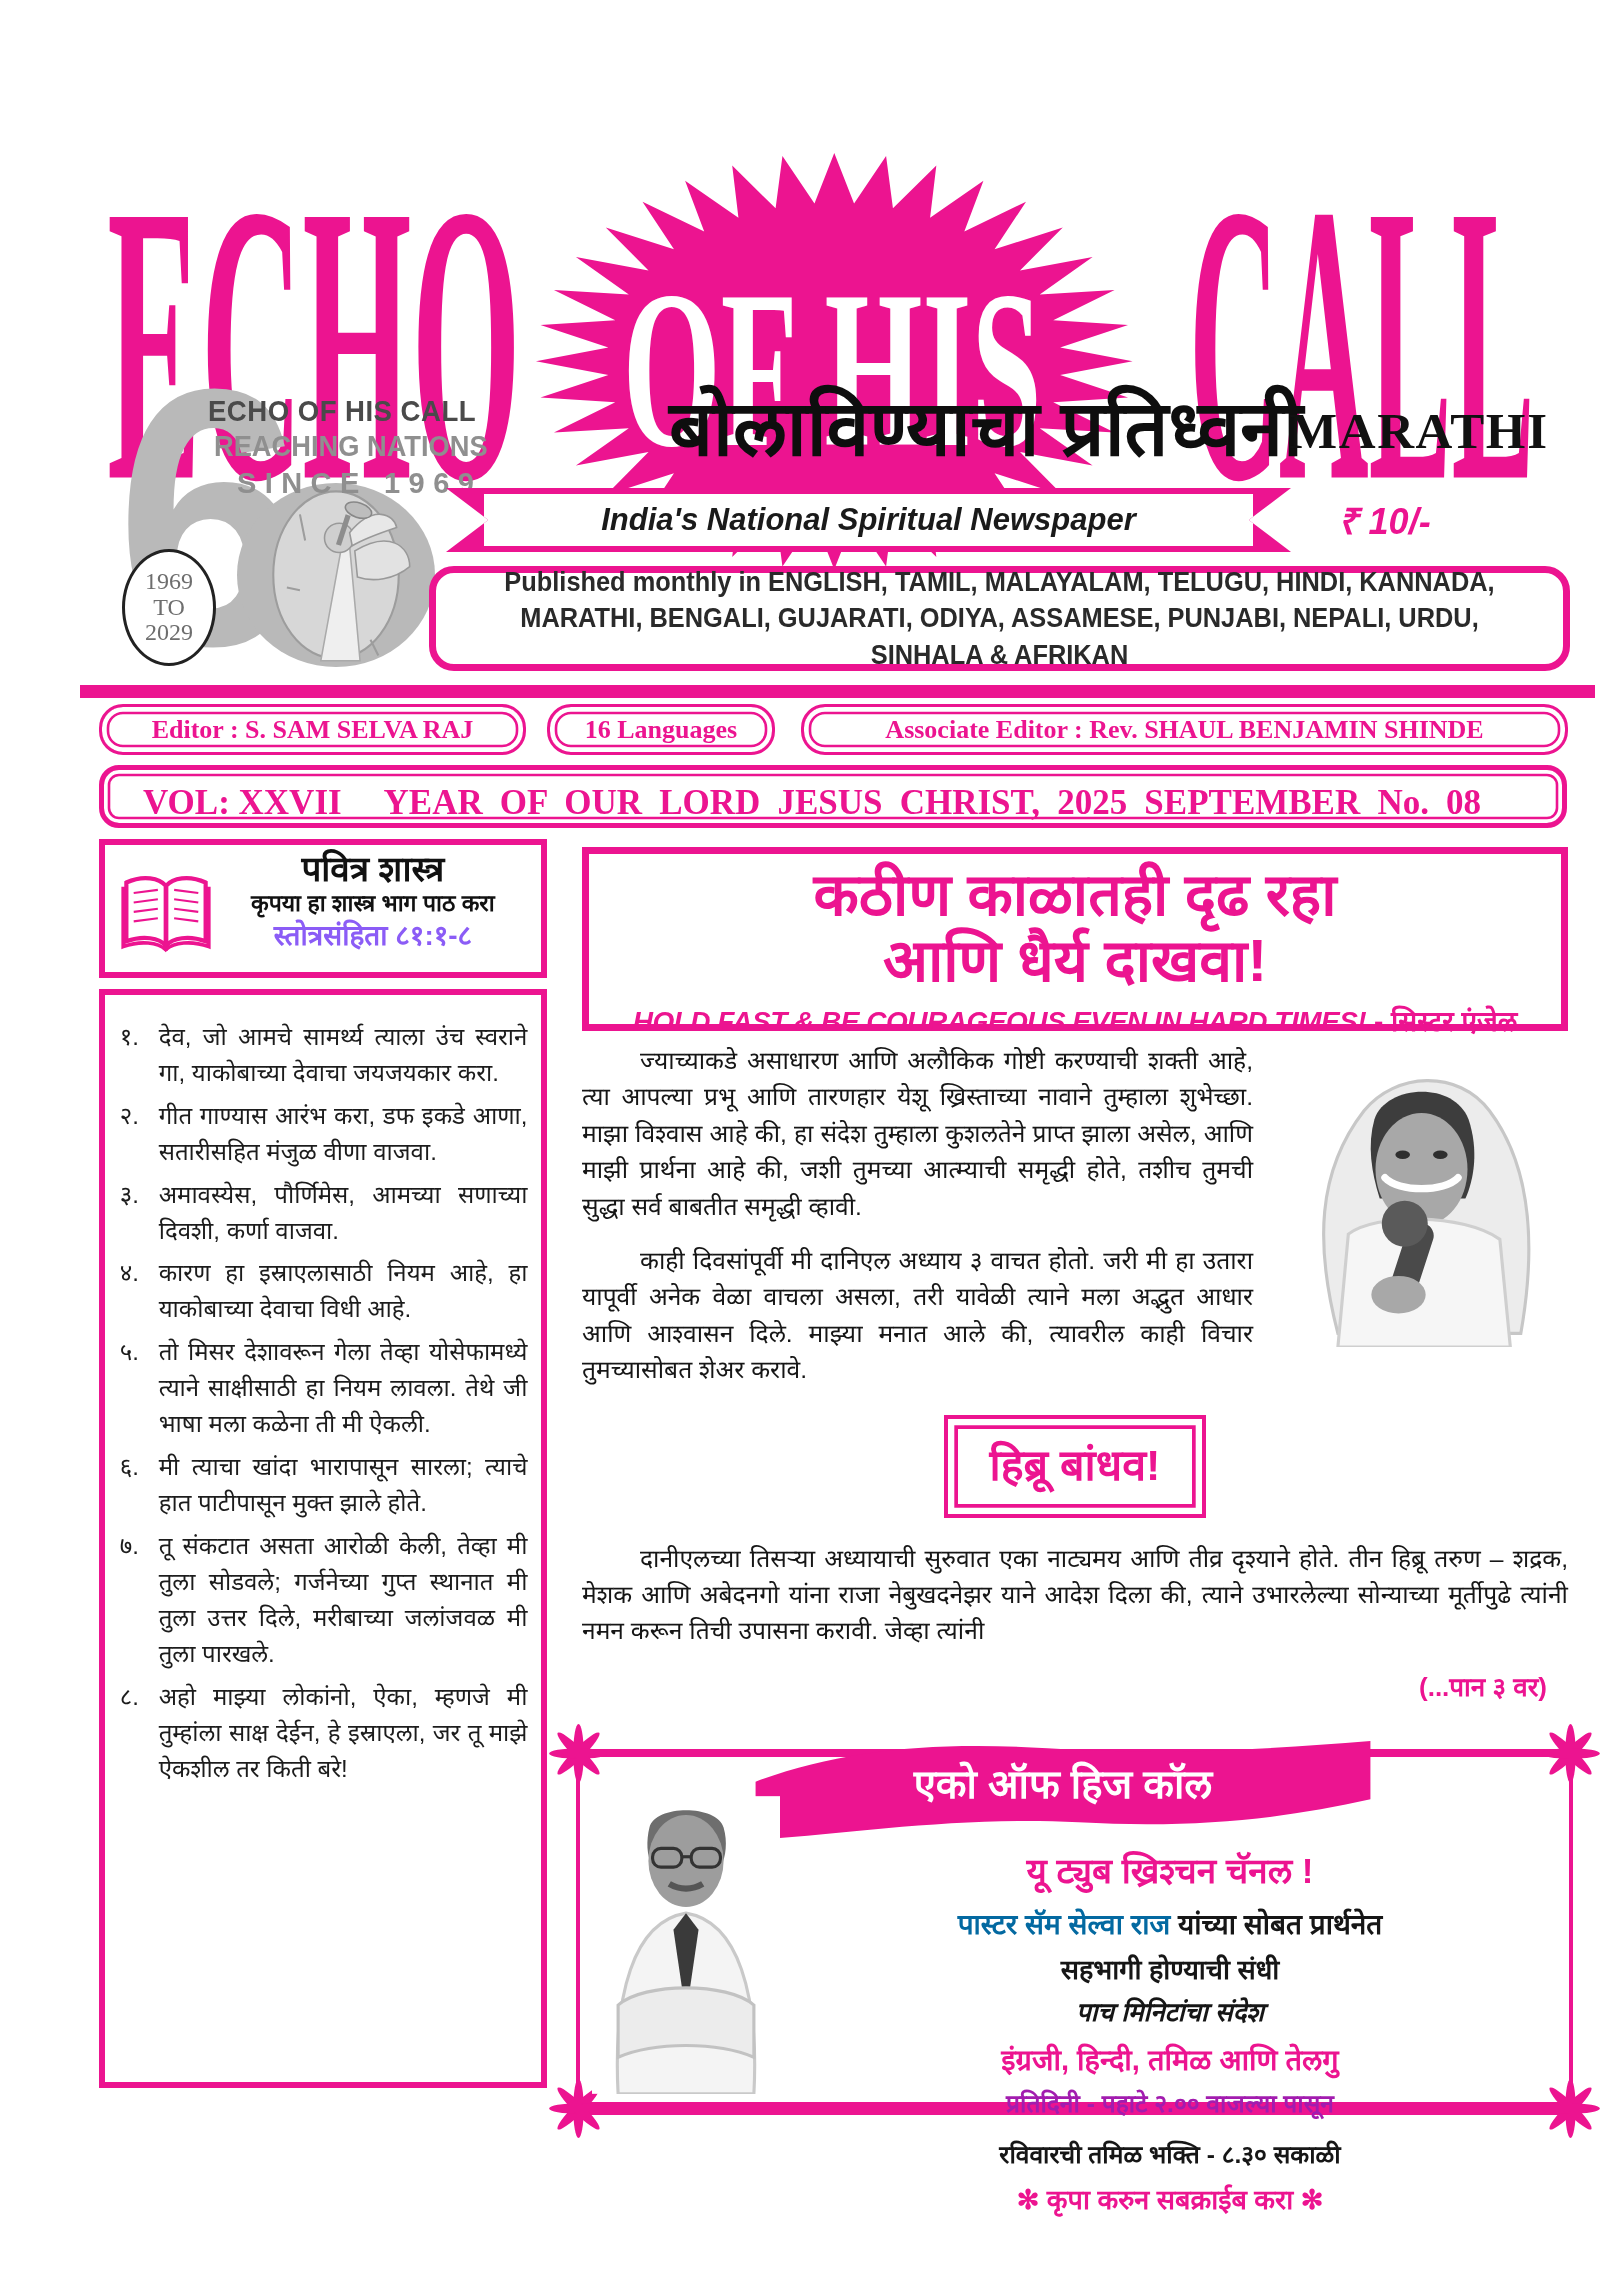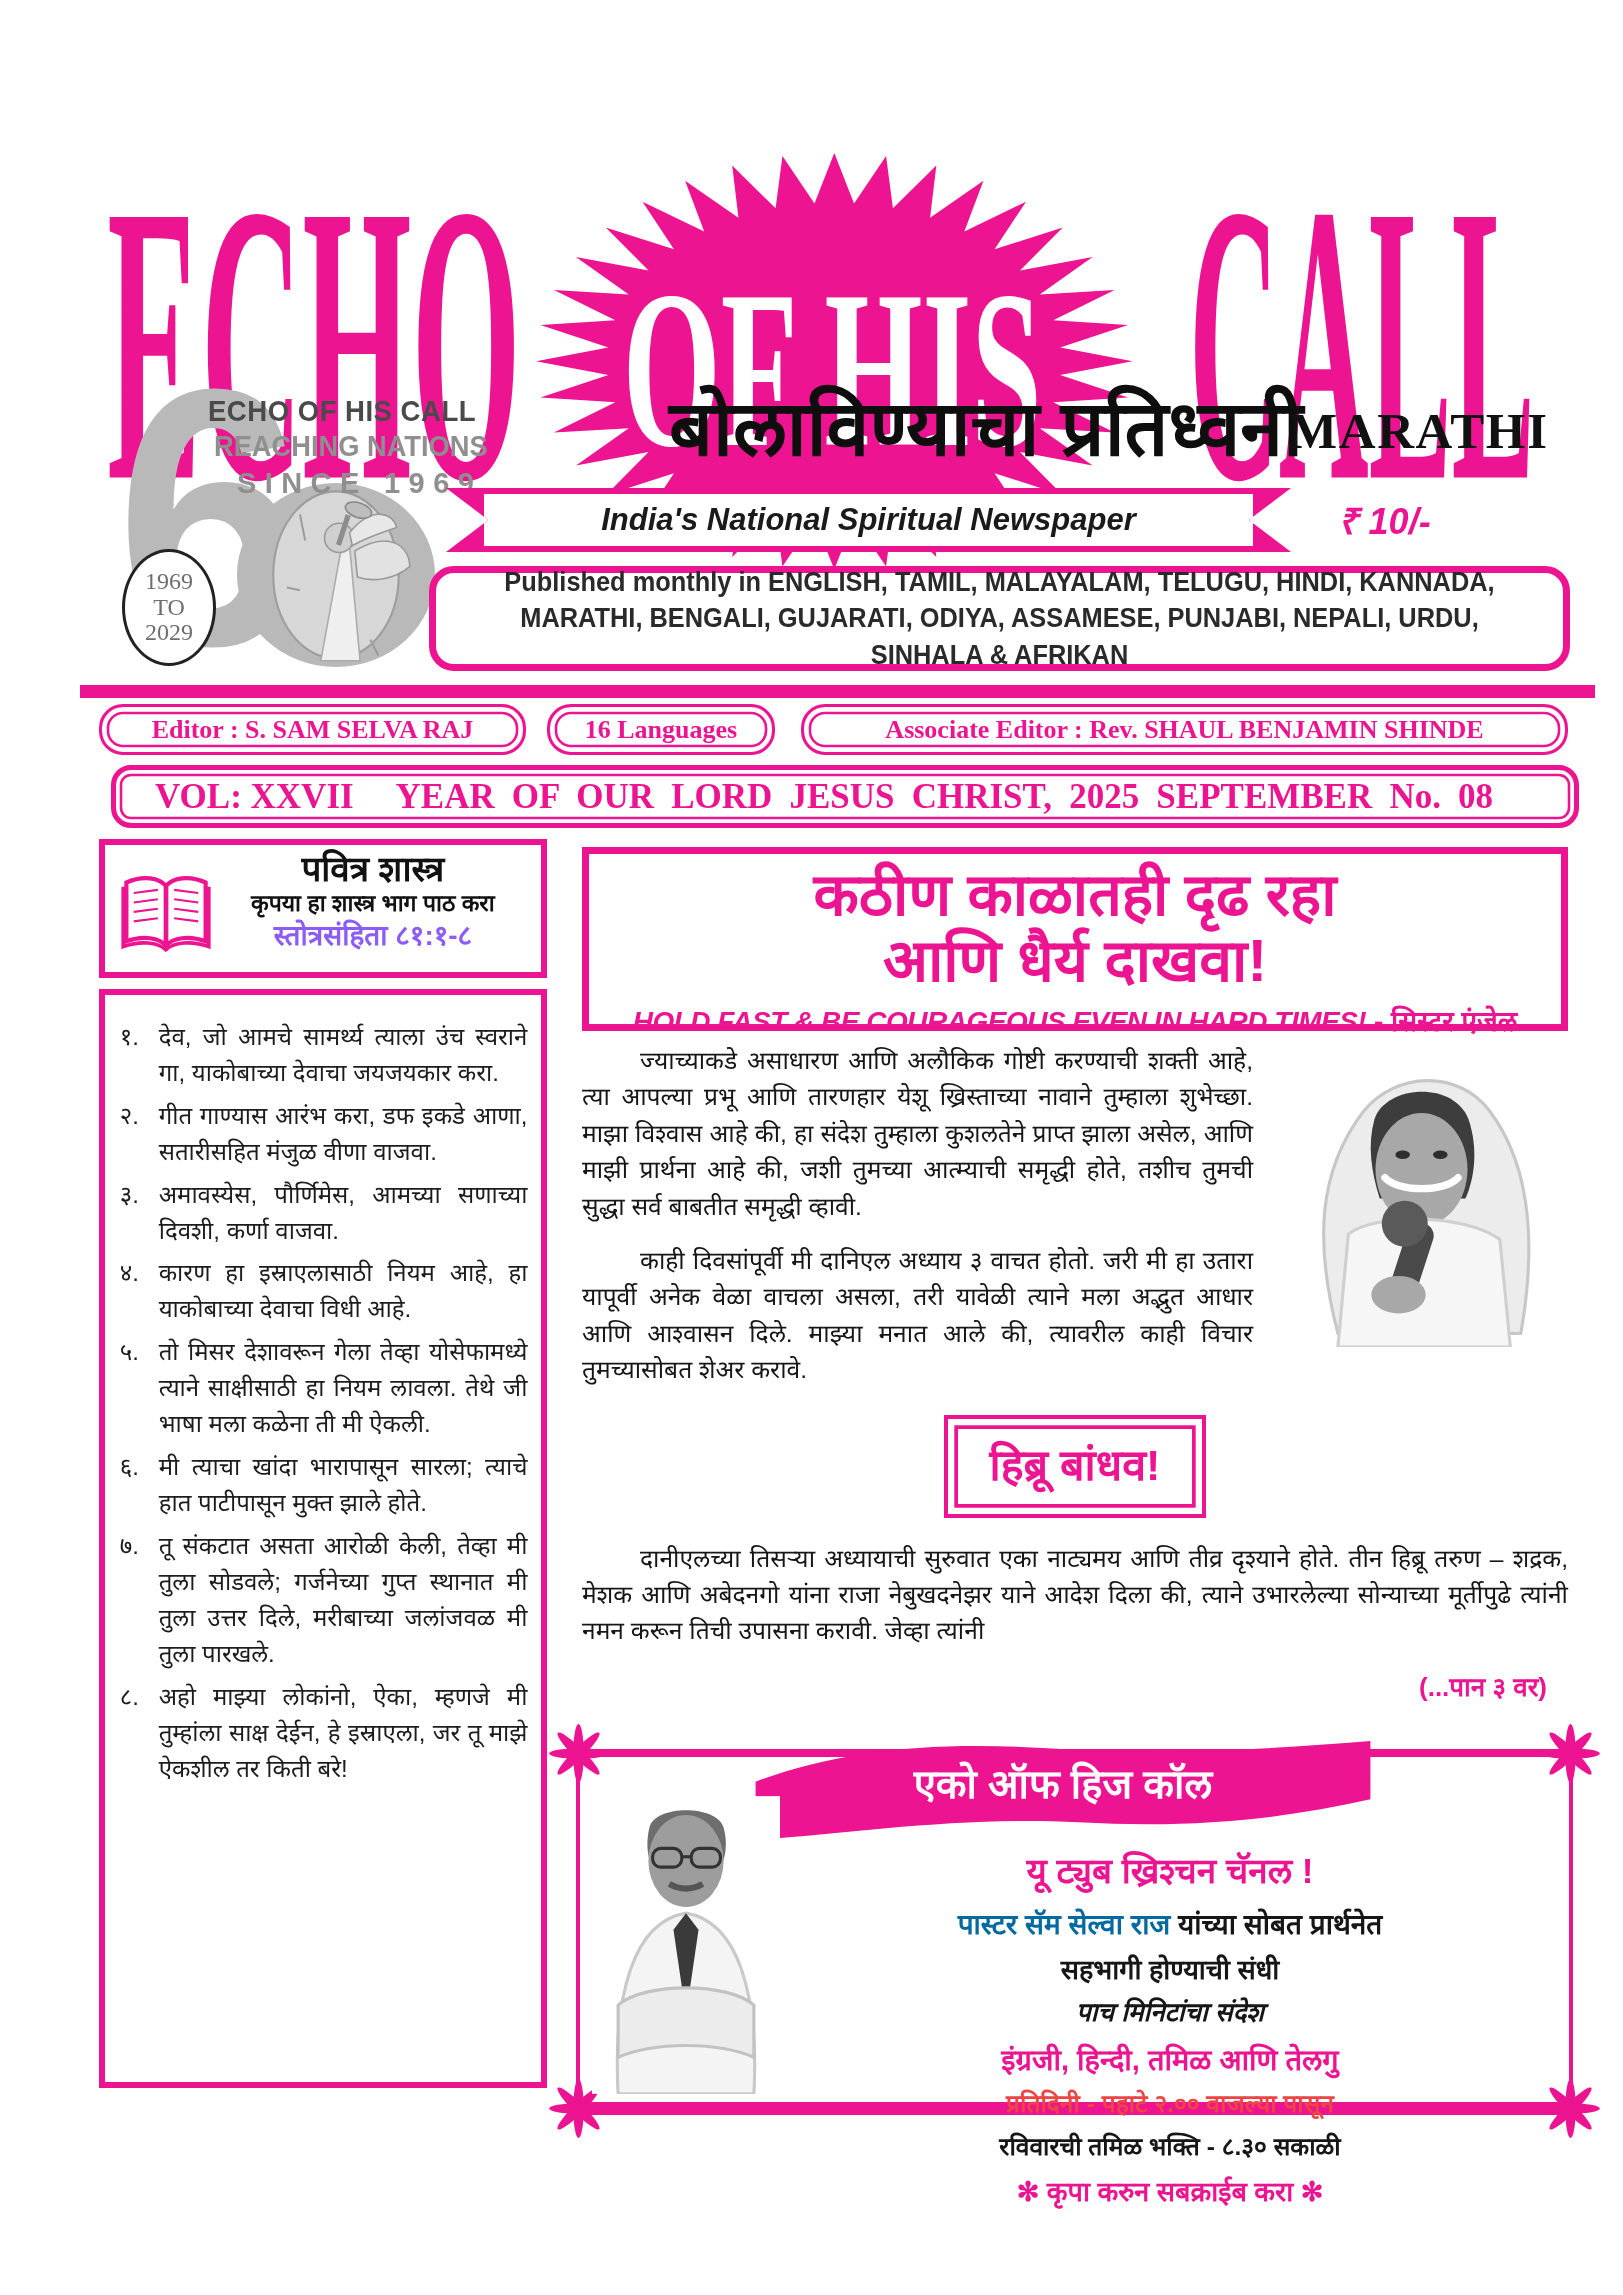--- a/index.html
+++ b/index.html
@@ -35,21 +35,21 @@
                   transform:scaleX(.94);width:104%;}
   .rule{left:80px;top:685px;width:1515px;height:12.6px;background:#ec1490;}
   
   .cap-box{border:3.7px solid #ec1490;border-radius:24px;background:#fff;box-sizing:border-box;
            box-shadow:inset 0 0 0 4.7px #fff,inset 0 0 0 7.3px #ec1490;
            display:flex;align-items:center;justify-content:center;}
   .editor-box{top:704px;height:51px;}
   .cap-text{font-family:"Liberation Serif",serif;font-weight:bold;color:#ec1490;font-size:26px;white-space:nowrap;}
   .vol-bar{left:99px;top:765px;width:1468px;height:63px;border:5.2px solid #ec1490;border-radius:20px;
            box-shadow:inset 0 0 0 3.7px #fff,inset 0 0 0 6.3px #ec1490;background:#fff;box-sizing:border-box;
-           display:flex;align-items:center;padding:0 39px;margin-left:12px;}
+           display:flex;align-items:flex-end;padding:0 39px;}
   .vol-text{font-family:"Liberation Serif",serif;font-weight:bold;color:#ec1490;font-size:35px;white-space:nowrap;}
   .vol-mid{flex:1;text-align:center;word-spacing:8.4px;}
   
   .scripture-head{left:99px;top:839px;width:448px;height:139px;border:6.8px solid #ec1490;background:#fff;box-sizing:border-box;}
   .sh-inner{position:absolute;left:105px;right:5.2px;top:4.2px;text-align:center;}
   .sh-title{font-size:35px;font-weight:bold;color:#111;line-height:1.15;}
   .sh-sub{font-size:23px;font-weight:bold;color:#111;line-height:1.25;}
   .sh-ref{font-size:28px;font-weight:bold;color:#8b5cf6;line-height:1.3;}
   .book-icon{position:absolute;left:14.7px;top:27px;}
   .scripture-body{left:99px;top:989px;width:448px;height:1099px;border:6.8px solid #ec1490;background:#fff;
@@ -82,21 +82,21 @@
   .wave-banner{position:absolute;left:178px;top:-8.4px;width:618px;height:99px;}
   .wave-text{position:absolute;left:0;top:14.7px;width:100%;text-align:center;font-size:40px;font-weight:bold;color:#fff;white-space:nowrap;}
   .pastor-photo{position:absolute;left:15.7px;top:47px;width:188px;height:298px;}
   .ad-content{position:absolute;left:209px;top:97px;width:770px;text-align:center;}
   .ad-channel{font-size:35px;font-weight:bold;color:#ec1490;margin-bottom:10.5px;white-space:nowrap;}
   .ad-host{font-size:28px;font-weight:bold;margin-bottom:8.4px;white-space:nowrap;}
   .ad-host .hp{color:#0369a1;} .ad-host .hb{color:#161616;}
   .ad-opp{font-size:27px;font-weight:bold;color:#161616;margin-bottom:6.3px;}
   .ad-msg{font-size:26px;font-weight:bold;font-style:italic;color:#161616;margin-bottom:9.4px;}
   .ad-langs{font-size:29px;font-weight:bold;color:#ec1490;margin-bottom:8.4px;}
-  .ad-daily{font-size:24.6px;font-weight:bold;color:#ef4444;margin-bottom:10px;}
+  .ad-daily{font-size:24.6px;font-weight:bold;color:#a21caf;margin-bottom:18px;}
   .ad-sunday{font-size:24.6px;font-weight:bold;color:#161616;margin-bottom:10.5px;}
   .ad-subscribe{font-size:27px;font-weight:bold;color:#ec1490;white-space:nowrap;}
 </style>
 </head>
 <body>
 
 <div class="page">
 
   <svg id="masthead-svg" class="abs" width="1623" height="576" viewBox="0 0 3101 1100">
     <polygon id="starburst" points="2164.0,690.0 2025.6,716.4 2155.3,759.1 2012.4,768.3 2129.6,826.1 1986.6,817.8 2087.6,889.0 1948.9,863.5 2030.6,945.8 1900.3,903.9 1960.4,994.9 1842.5,937.8 1879.0,1034.7 1777.1,964.1 1789.0,1064.0 1706.1,982.2 1693.0,1082.0 1631.8,991.3 1594.0,1088.0 1556.2,991.3 1495.0,1082.0 1481.9,982.2 1399.0,1064.0 1410.9,964.1 1309.0,1034.7 1345.5,937.8 1227.6,994.9 1287.7,903.9 1157.4,945.8 1239.1,863.5 1100.4,889.0 1201.4,817.8 1058.4,826.1 1175.6,768.3 1032.7,759.1 1162.4,716.4 1024.0,690.0 1162.4,663.6 1032.7,620.9 1175.6,611.7 1058.4,553.9 1201.4,562.2 1100.4,491.0 1239.1,516.5 1157.4,434.2 1287.7,476.1 1227.6,385.1 1345.5,442.2 1309.0,345.3 1410.9,415.9 1399.0,316.0 1481.9,397.8 1495.0,298.0 1556.2,388.7 1594.0,292.0 1631.8,388.7 1693.0,298.0 1706.1,397.8 1789.0,316.0 1777.1,415.9 1879.0,345.3 1842.5,442.2 1960.4,385.1 1900.3,476.1 2030.6,434.2 1948.9,516.5 2087.6,491.0 1986.6,562.2 2129.6,553.9 2012.4,611.7 2155.3,620.9 2025.6,663.6" fill="#ec1490"></polygon>

